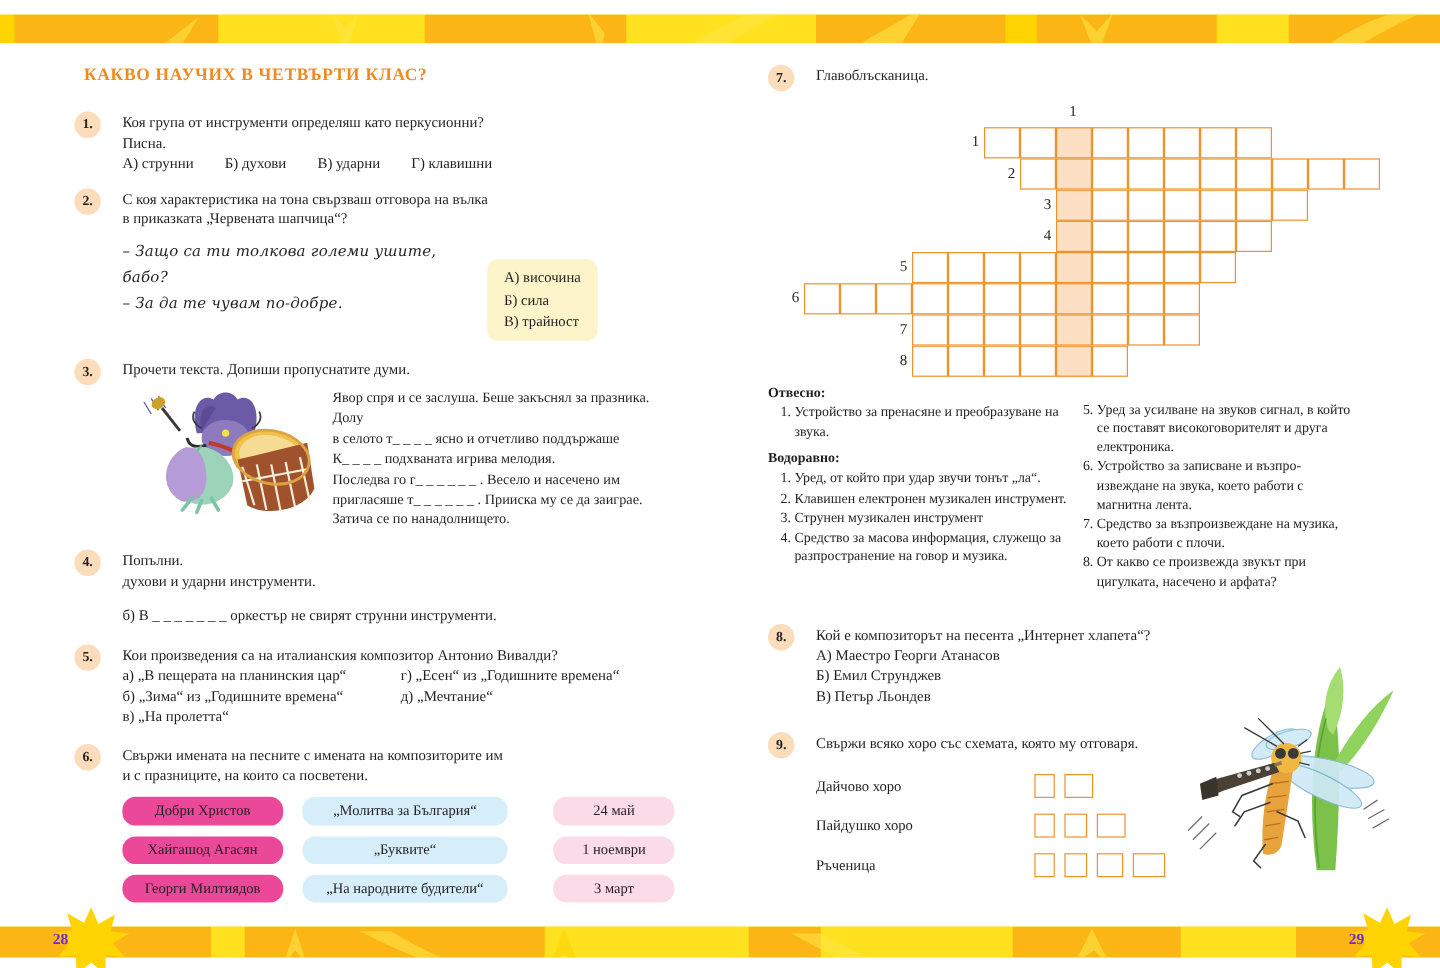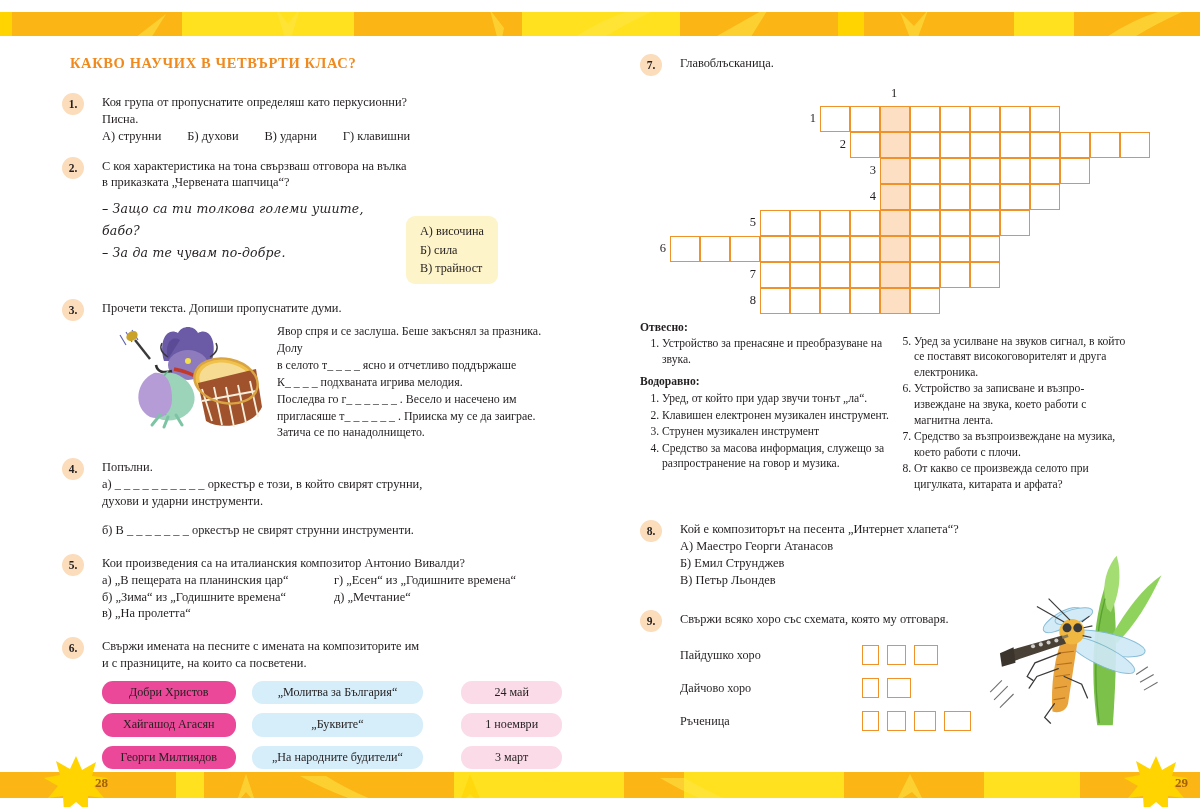--- a/index.html
+++ b/index.html
@@ -94,22 +94,22 @@
 
   
   .schema-row{display:flex;align-items:center;margin-bottom:13px;}
   .schema-name{width:182px;font-size:12.2px;}
   .sbox{height:20px;border:1.7px solid #f0922a;margin-right:8px;box-sizing:border-box;background:#fff;}
 
   
   .pagenum{position:absolute;width:64px;height:56px;}
   .pagenum .star{position:absolute;inset:0;}
   .pagenum .num{
-    position:absolute;left:0;right:0;top:19px;text-align:right;
-    font-size:13px;font-weight:bold;color:#a16207;
+    position:absolute;left:0;right:0;top:19px;text-align:left;
+    font-size:13px;font-weight:bold;color:#6d28d9;
   }
   .pn-left{left:44px;top:756px;}
   .pn-right{left:1124px;top:756px;}
 
   .illus{position:absolute;}
 </style>
 </head>
 <body>
 
 <div class="page">
@@ -177,21 +177,21 @@
       </svg>
   </div>
 
   <div class="col-left">
 
     <h1 class="page-heading">КАКВО НАУЧИХ В ЧЕТВЪРТИ КЛАС?</h1>
 
     <div class="q">
       <div class="qnum">1.</div>
       <div class="qbody">
-        <p>Коя група от пропуснатите определяш като перкусионни?</p>
+        <p>Коя група от инструменти определяш като перкусионни?</p>
         <p>Писна.</p>
         <div class="opt-row">
           <span class="o">А) струнни</span>
           <span class="o">Б) духови</span>
           <span class="o">В) ударни</span>
           <span class="o">Г) клавишни</span>
         </div>
       </div>
     </div>
 
@@ -279,21 +279,20 @@
             <div>Затича се по нанадолнището.</div>
           </div>
         </div>
       </div>
     </div>
 
     <div class="q" style="margin-bottom:16px;">
       <div class="qnum">4.</div>
       <div class="qbody">
         <p>Попълни.</p>
-        <p>а) _ _ _ _ _ _ _ _ _ _ оркестър е този, в който свирят струнни,</p>
         <p>духови и ударни инструменти.</p>
         <p style="margin-top:12px;">б) В _ _ _ _ _ _ _ оркестър не свирят струнни инструменти.</p>
       </div>
     </div>
 
     <div class="q" style="margin-bottom:16px;">
       <div class="qnum">5.</div>
       <div class="qbody">
         <p>Кои произведения са на италианския композитор Антонио Вивалди?</p>
         <div class="two-col">
@@ -437,49 +436,49 @@
           <li>Клавишен електронен музикален инструмент.</li>
           <li>Струнен музикален инструмент</li>
           <li>Средство за масова информация, служещо за разпространение на говор и музика.</li>
         </ol>
       </div>
       <div class="cc right">
         <ol class="clue-list" start="5">
           <li>Уред за усилване на звуков сигнал, в който се поставят високоговорителят и друга електроника.</li>
           <li>Устройство за записване и възпро-извеждане на звука, което работи с магнитна лента.</li>
           <li>Средство за възпроизвеждане на музика, което работи с плочи.</li>
-          <li>От какво се произвежда селото при цигулката, китарата и арфата?</li>
+          <li>От какво се произвежда звукът при цигулката, насечено и арфата?</li>
         </ol>
       </div>
     </div>
 
     <div class="q" style="margin-top:28px;margin-bottom:22px;">
       <div class="qnum">8.</div>
       <div class="qbody">
         <p>Кой е композиторът на песента „Интернет хлапета“?</p>
         <div>А) Маестро Георги Атанасов</div>
         <div>Б) Емил Струнджев</div>
         <div>В) Петър Льондев</div>
       </div>
     </div>
 
     <div class="q">
       <div class="qnum">9.</div>
       <div class="qbody">
         <p style="margin-bottom:18px;">Свържи всяко хоро със схемата, която му отговаря.</p>
         <div id="schemas">
             <div class="schema-row">
+              <div class="schema-name">Дайчово хоро</div>
+              <div class="sbox" style="width: 17px;"></div>
+              <div class="sbox" style="width: 24px;"></div>
+            </div>
+            <div class="schema-row">
               <div class="schema-name">Пайдушко хоро</div>
               <div class="sbox" style="width: 17px;"></div>
               <div class="sbox" style="width: 19px;"></div>
-              <div class="sbox" style="width: 24px;"></div>
-            </div>
-            <div class="schema-row">
-              <div class="schema-name">Дайчово хоро</div>
-              <div class="sbox" style="width: 17px;"></div>
               <div class="sbox" style="width: 24px;"></div>
             </div>
             <div class="schema-row">
               <div class="schema-name">Ръченица</div>
               <div class="sbox" style="width: 17px;"></div>
               <div class="sbox" style="width: 19px;"></div>
               <div class="sbox" style="width: 22px;"></div>
               <div class="sbox" style="width: 27px;"></div>
             </div>
           </div>

